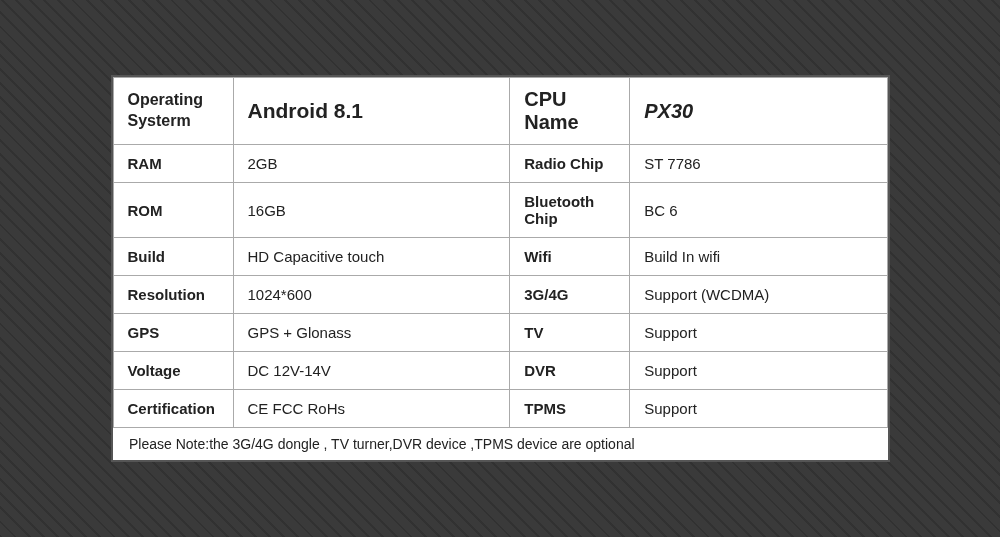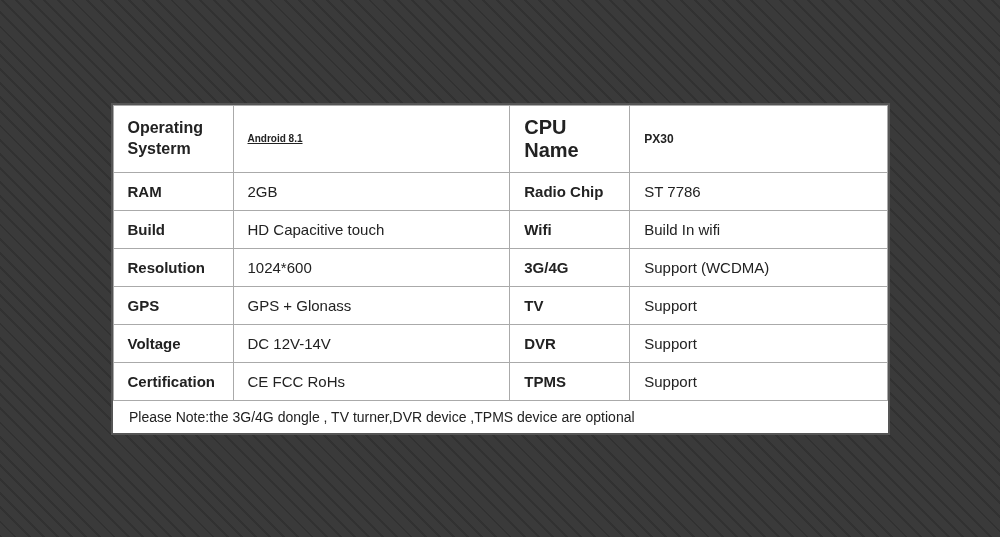--- a/index.html
+++ b/index.html
@@ -71,29 +71,35 @@
     }
   </style>
 </head>
 <body>
 
 <div class="container">
   <table>
     <tbody id="table-body">
     <tr>
           <td class="col-label os-label">Operating<br>Systerm</td>
-          <td class="col-value" style="font-weight: bold; font-size: 10px; text-decoration: underline;">Android 8.1</td>
+          <td class="col-value" style="font-weight: bold; font-size: 21px;">Android 8.1</td>
           <td class="col-label cpu-label">CPU Name</td>
-          <td class="col-value" style="font-weight: bold; font-size: 12px;">PX30</td>
+          <td class="col-value" style="font-weight: bold; font-size: 20px; font-style: italic;">PX30</td>
         </tr>
         <tr>
           <td class="col-label">RAM</td>
           <td class="col-value">2GB</td>
           <td class="col-label">Radio Chip</td>
           <td class="col-value">ST 7786</td>
+        </tr>
+        <tr>
+          <td class="col-label">ROM</td>
+          <td class="col-value">16GB</td>
+          <td class="col-label">Bluetooth Chip</td>
+          <td class="col-value">BC 6</td>
         </tr>
         <tr>
           <td class="col-label">Build</td>
           <td class="col-value">HD Capacitive touch</td>
           <td class="col-label">Wifi</td>
           <td class="col-value">Build In wifi</td>
         </tr>
         <tr>
           <td class="col-label">Resolution</td>
           <td class="col-value">1024*600</td>

